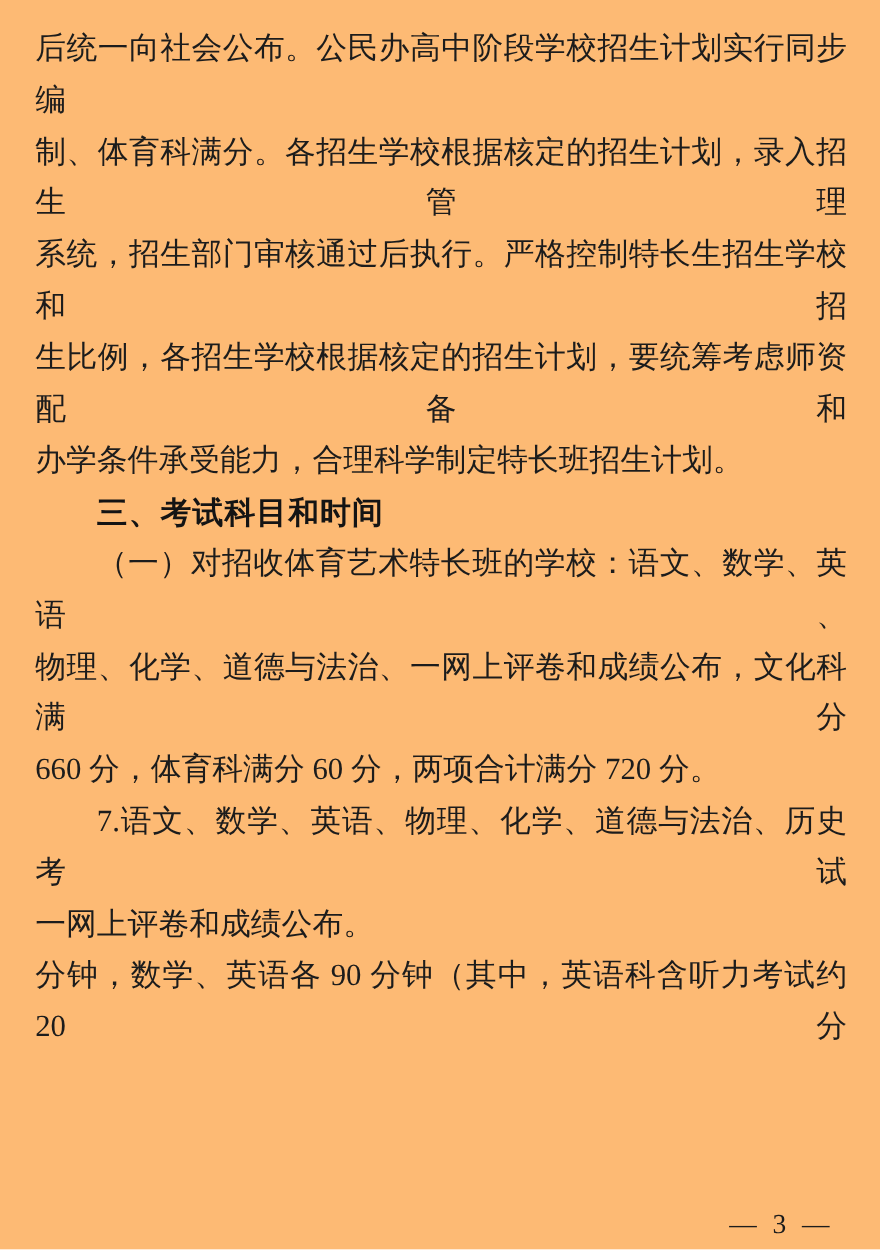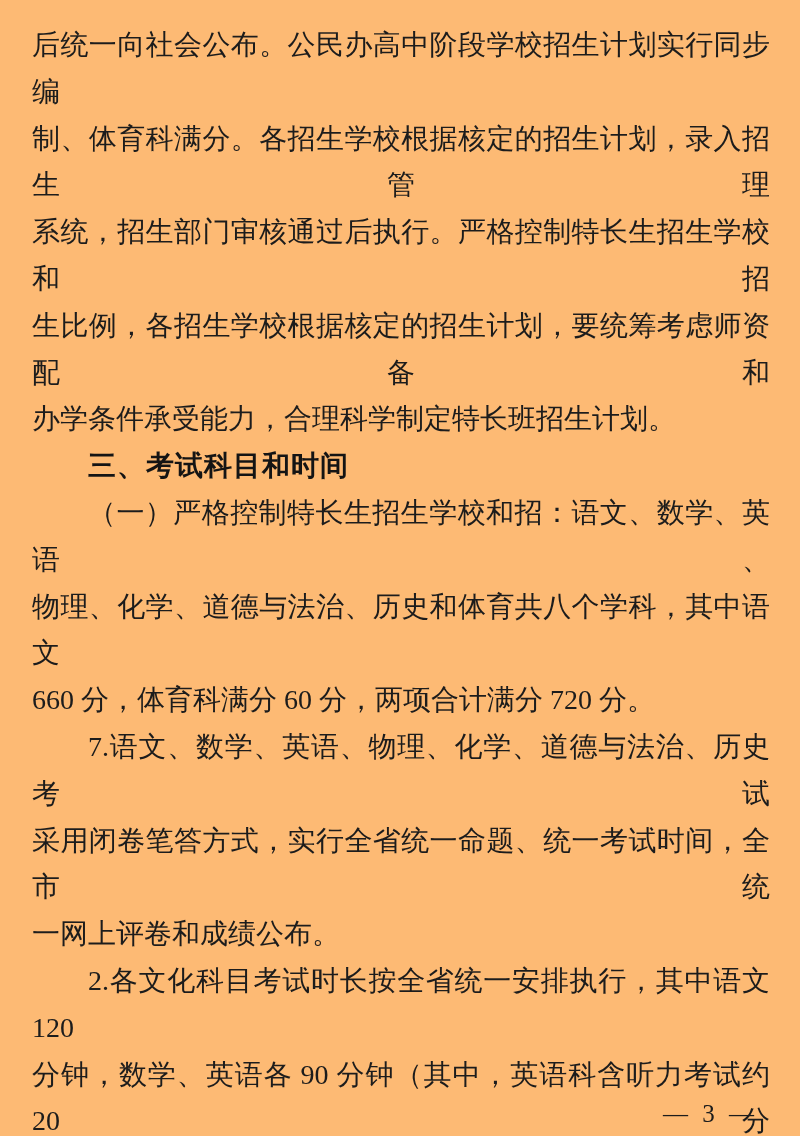--- a/index.html
+++ b/index.html
@@ -59,24 +59,22 @@
 <body>
 
 <div class="page">
   <div class="text-block">
     <div class="ln">后统一向社会公布。公民办高中阶段学校招生计划实行同步编</div>
     <div class="ln">制、体育科满分。各招生学校根据核定的招生计划，录入招生管理</div>
     <div class="ln">系统，招生部门审核通过后执行。严格控制特长生招生学校和招</div>
     <div class="ln">生比例，各招生学校根据核定的招生计划，要统筹考虑师资配备和</div>
     <div class="ln left">办学条件承受能力，合理科学制定特长班招生计划。</div>
     <div class="ln heading">三、考试科目和时间</div>
-    <div class="ln indent">（一）严格控制特长生招生学校和招：语文、数学、英语、</div>
-    <div class="ln">物理、化学、道德与法治、历史和体育共八个学科，其中语文</div>
+    <div class="ln indent">（一）对招收体育艺术特长班的学校：语文、数学、英语、</div>
+    <div class="ln">物理、化学、道德与法治、一网上评卷和成绩公布，文化科满分</div>
     <div class="ln left">660 分，体育科满分 60 分，两项合计满分 720 分。</div>
     <div class="ln indent">7.语文、数学、英语、物理、化学、道德与法治、历史考试</div>
-    <div class="ln">采用闭卷笔答方式，实行全省统一命题、统一考试时间，全市统</div>
     <div class="ln left">一网上评卷和成绩公布。</div>
-    <div class="ln indent">2.各文化科目考试时长按全省统一安排执行，其中语文 120</div>
     <div class="ln">分钟，数学、英语各 90 分钟（其中，英语科含听力考试约 20 分</div>
 
   </div>
   <div class="page-number">— 3 —</div>
 </div>
 
 </body></html>

